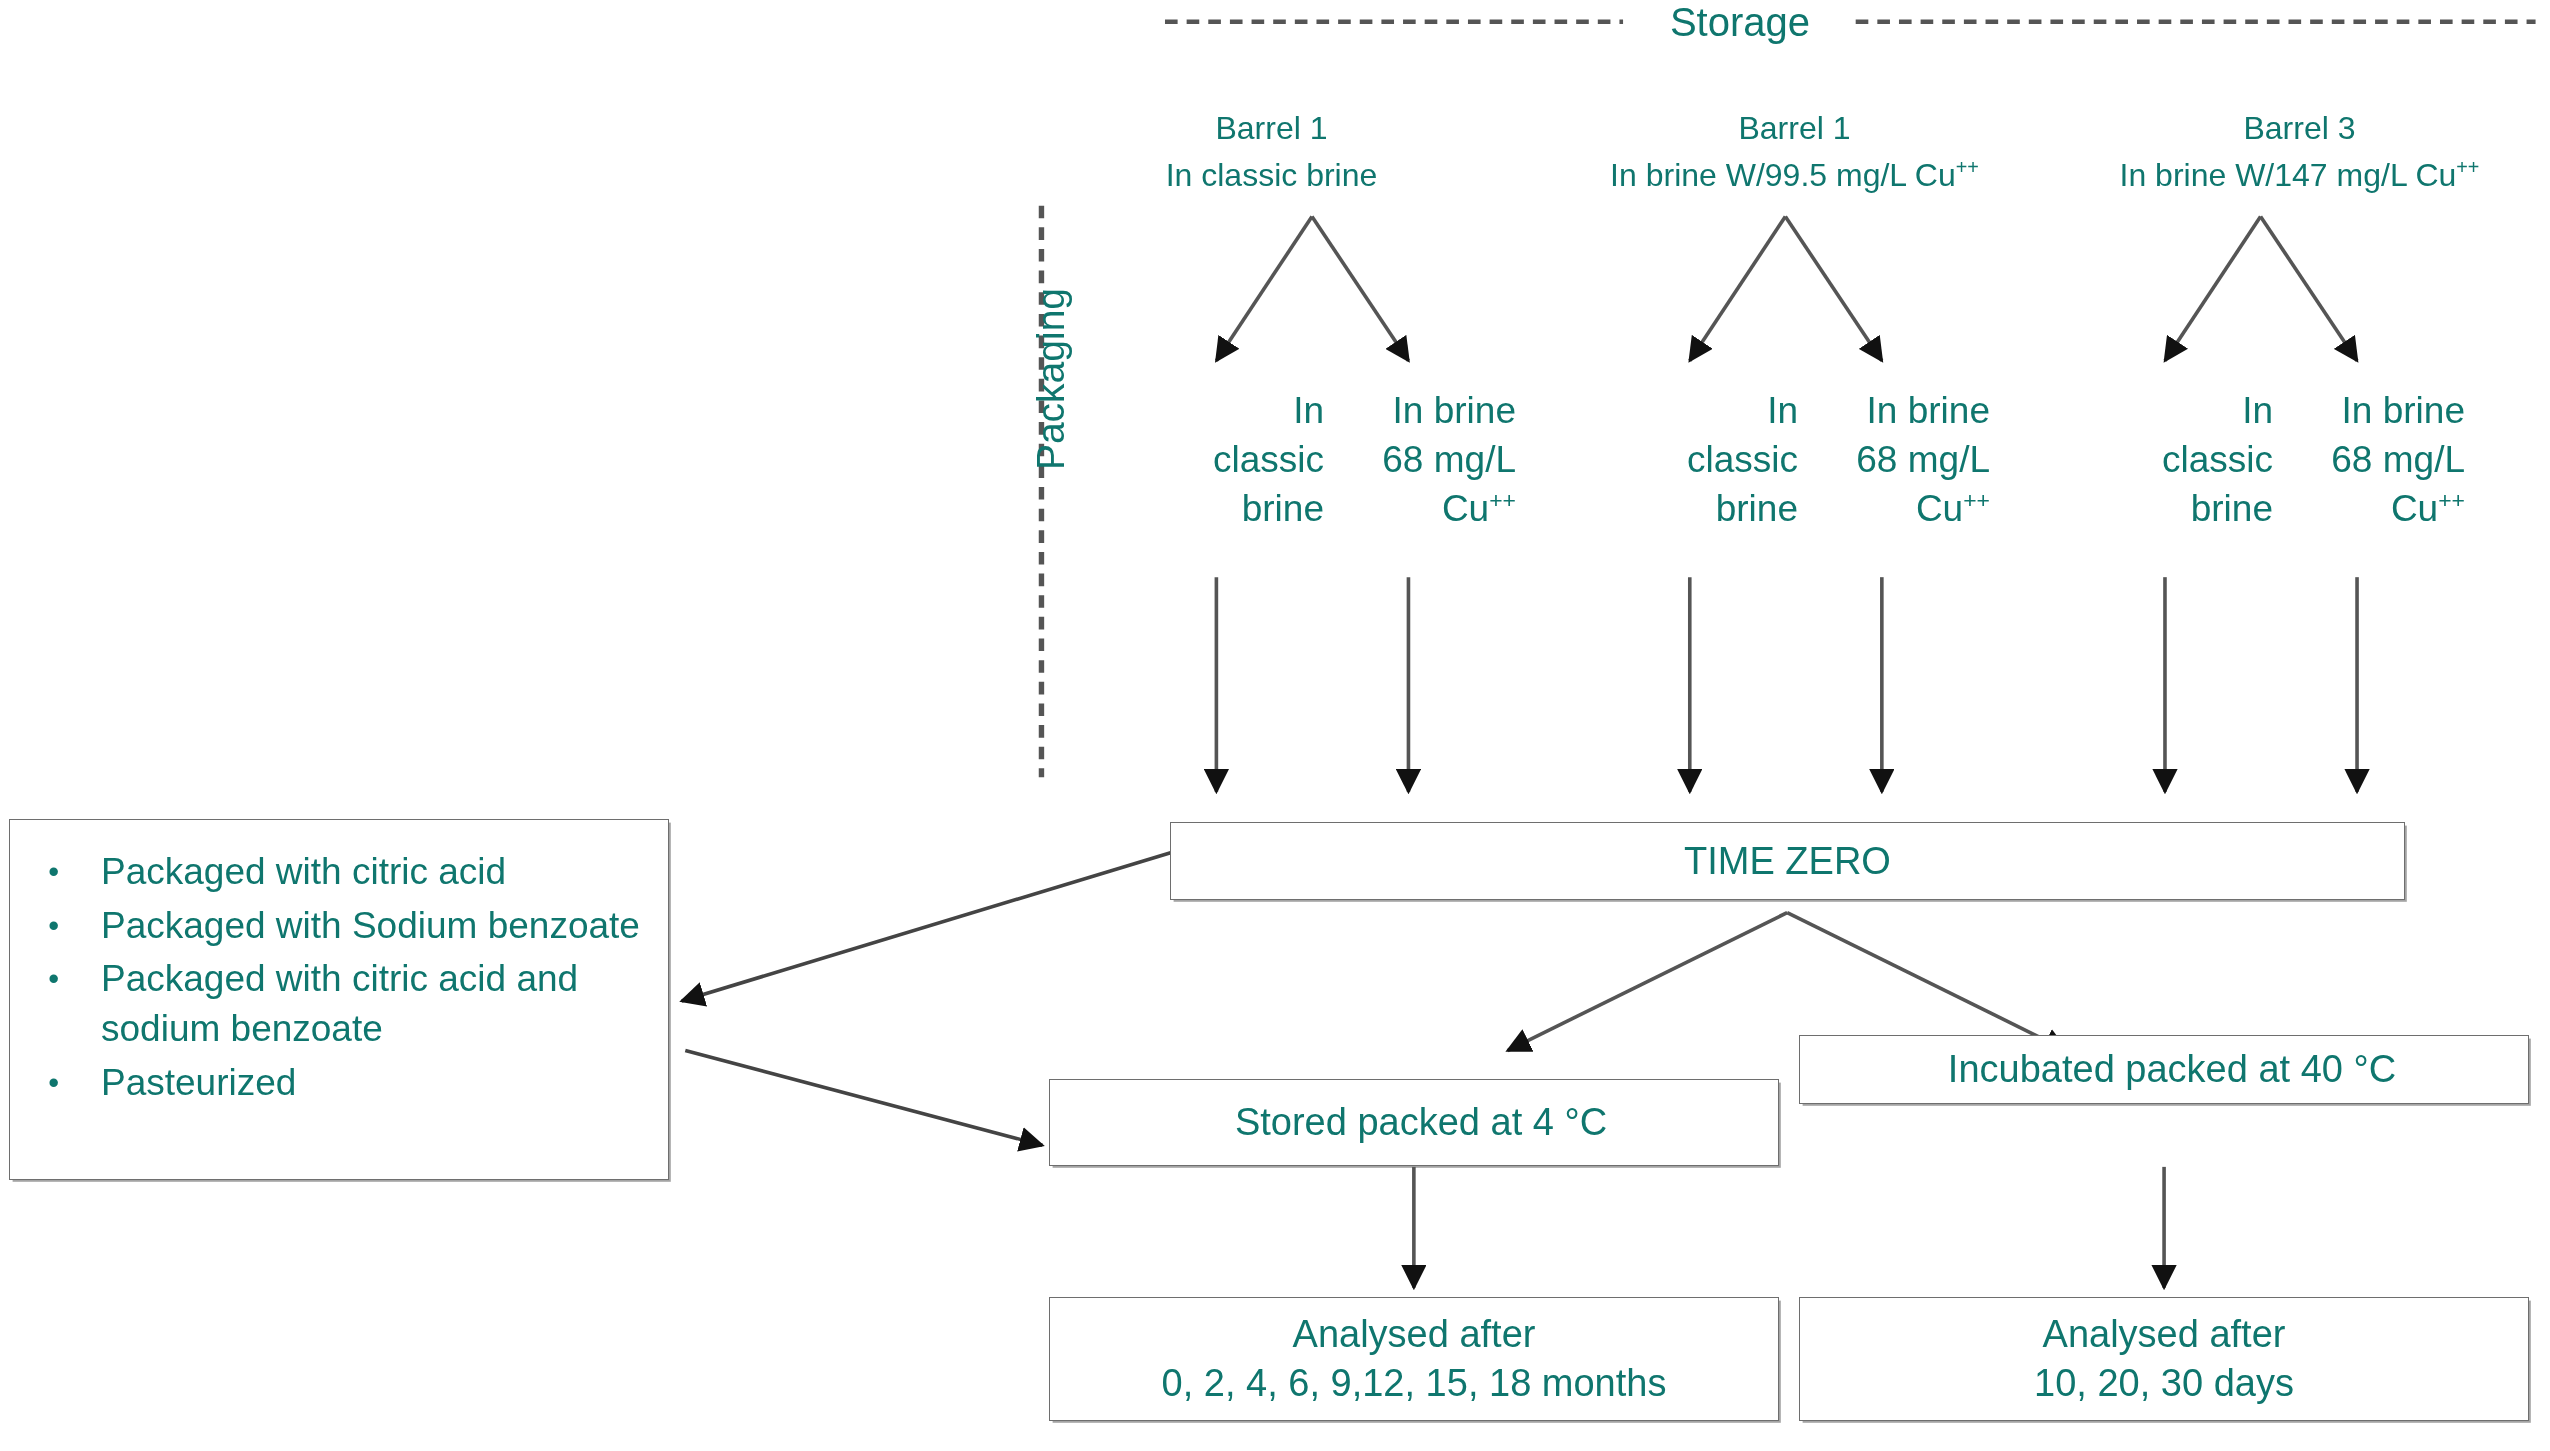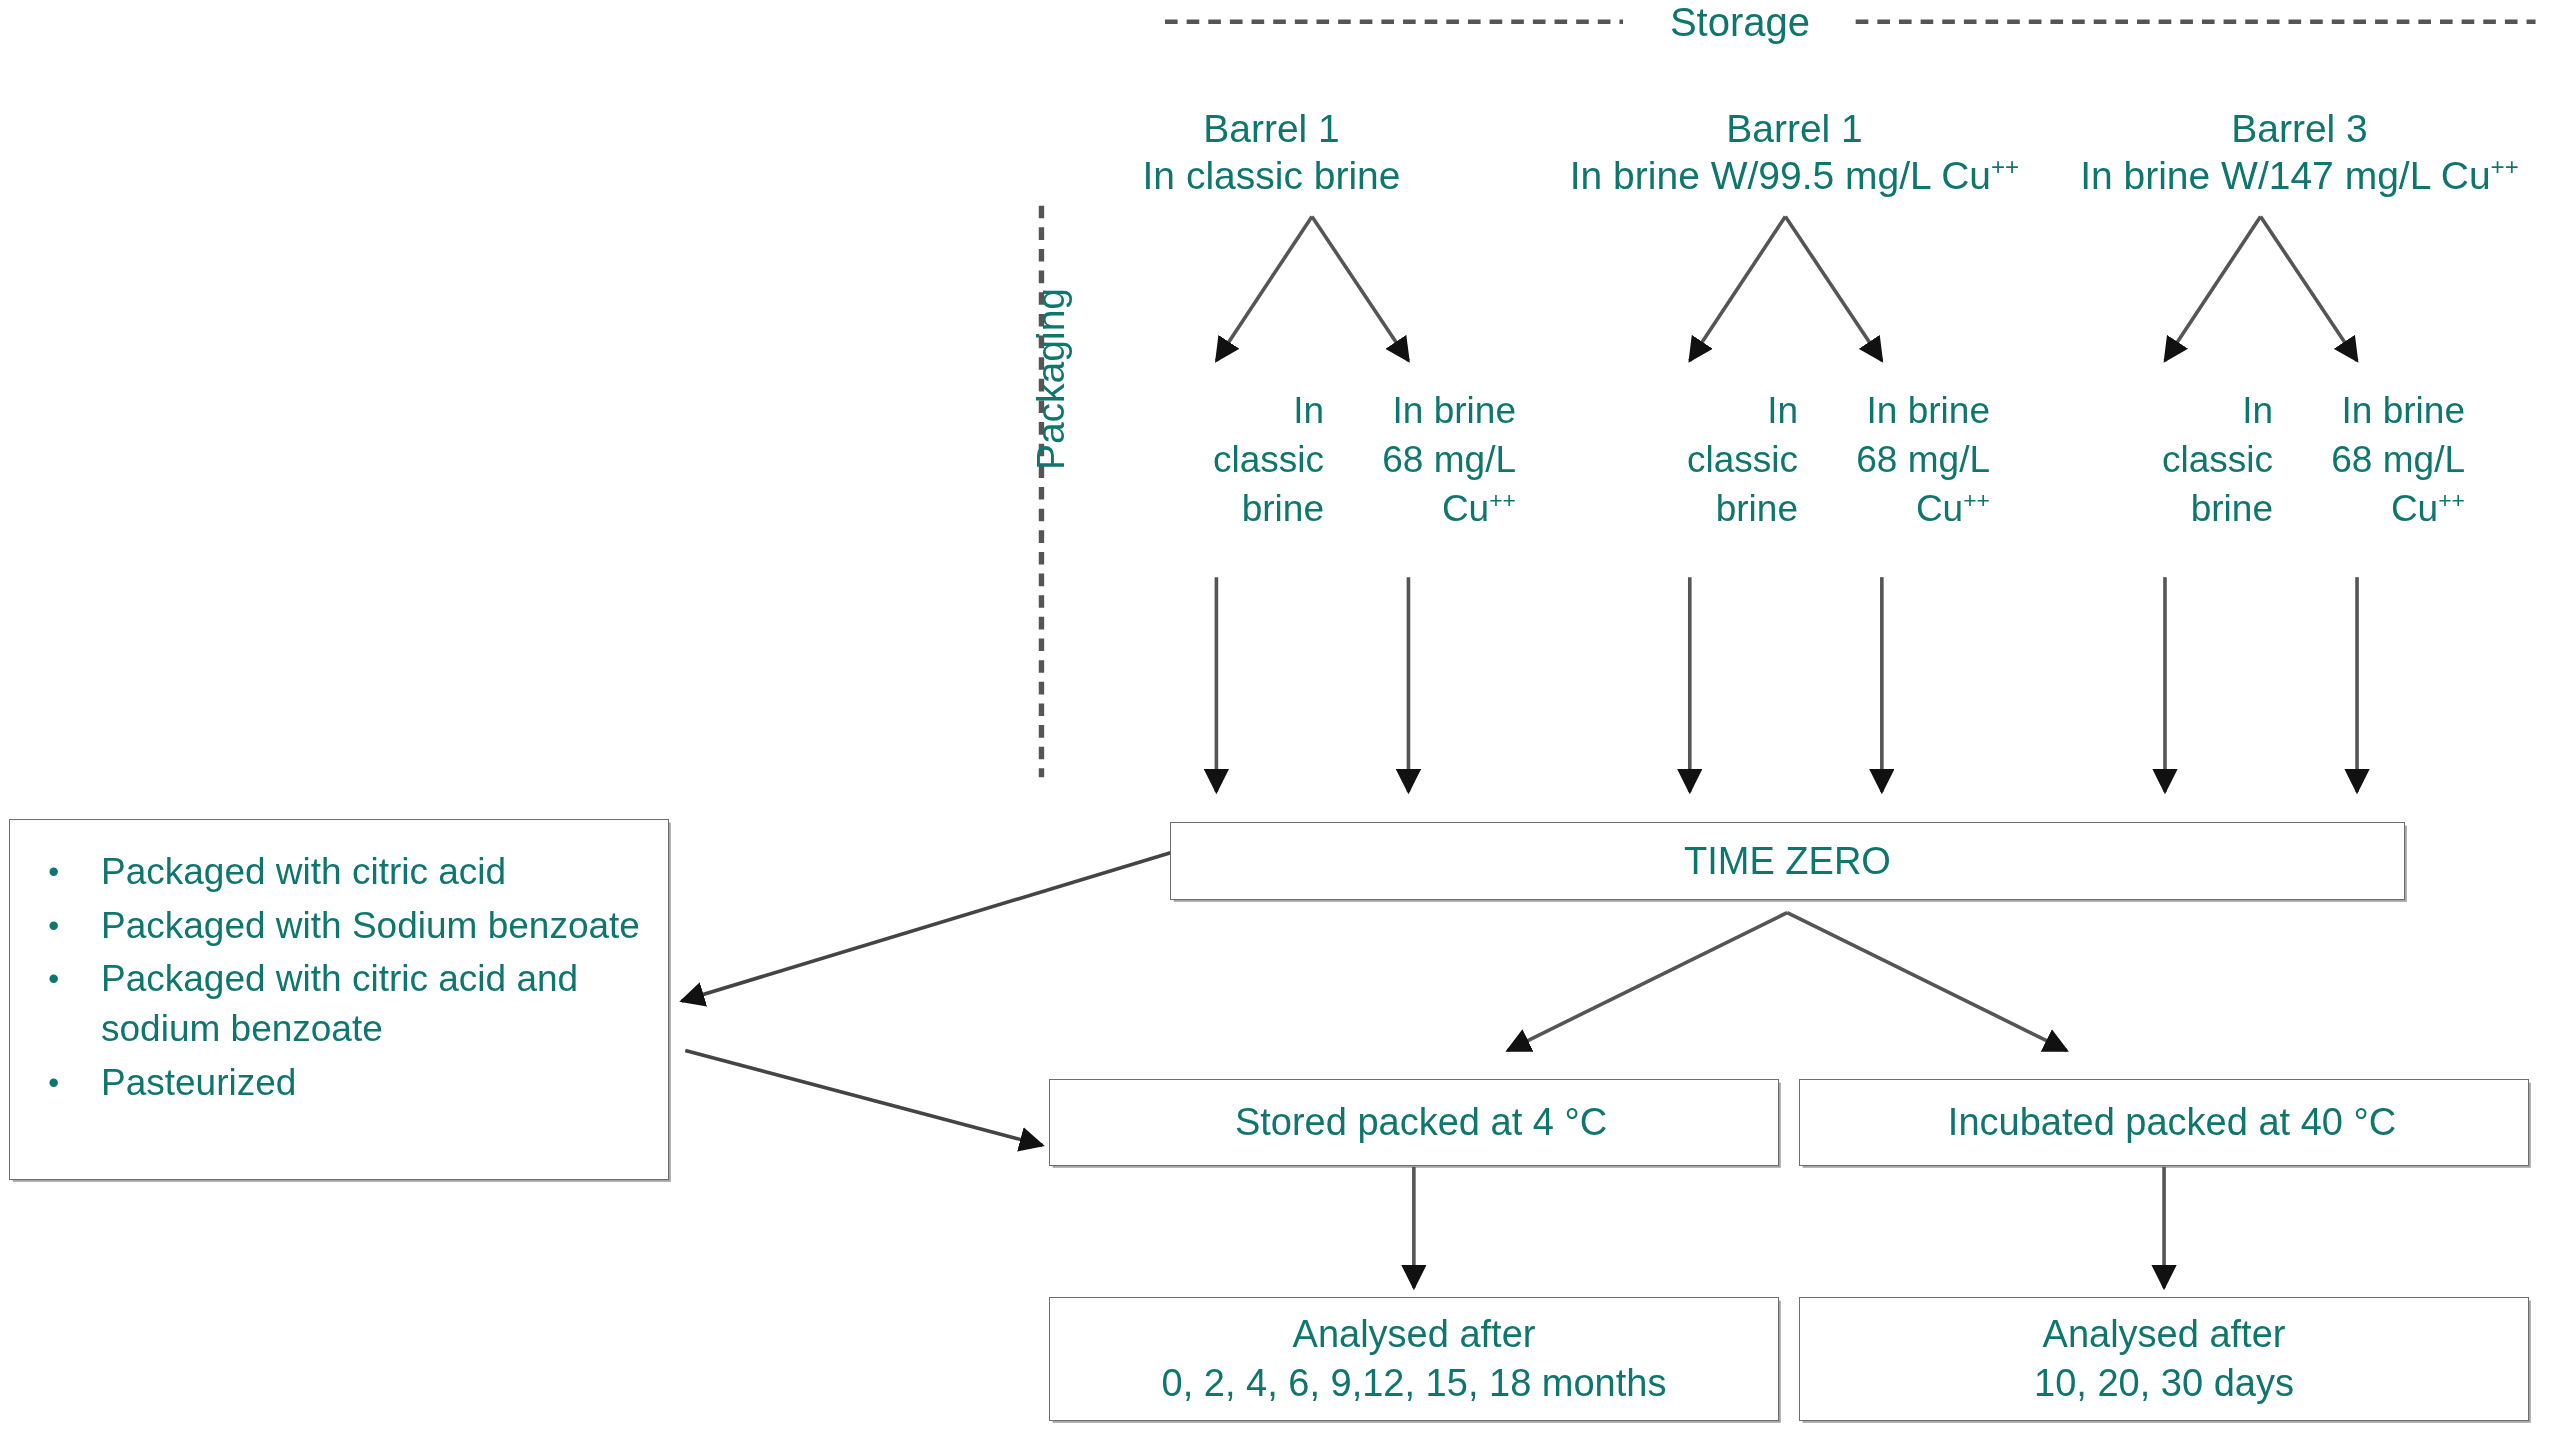--- a/index.html
+++ b/index.html
@@ -25,21 +25,21 @@
     pointer-events: none;
   }
   .abs { position: absolute; }
 
   
   .storage-label {
     left: 1641px; top: 1.8px; width: 198px;
     font-size: 40px; text-align: center; line-height: 40px;
   }
   .barrel-head {
-    font-size: 39px; line-height: 47px; text-align: center;
+    font-size: 32px; line-height: 47px; text-align: center;
   }
   .barrel-1 { left: 1082px; top: 105px; width: 379px; }
   .barrel-2 { left: 1524px; top: 105px; width: 541px; }
   .barrel-3 { left: 2047px; top: 105px; width: 505px; }
 
   .pack-label {
     font-size: 37px; line-height: 49px; text-align: right;
   }
 
   .packaging-rot {
@@ -62,21 +62,21 @@
     text-align: center;
     font-size: 38px;
     line-height: 49px;
   }
   .box-shadow {
     box-shadow: 2.7px 2.7px 0 -0.9px rgba(90,90,90,0.55);
   }
 
   #box-timezero { left: 1170px; top: 822px; width: 1235px; height: 78px; }
   #box-stored   { left: 1049px; top: 1079px; width: 730px; height: 87px; padding-left: 14px; }
-  #box-incubated{ left: 1799px; top: 1079px; width: 730px; height: 87px; padding-left: 16px; }
+  #box-incubated{ left: 1799px; top: 1035px; width: 730px; height: 69px; padding-left: 16px; }
   #box-analysed-left  { left: 1049px; top: 1297px; width: 730px; height: 124px; }
   #box-analysed-right { left: 1799px; top: 1297px; width: 730px; height: 124px; }
 
   #box-treatments {
     left: 9px; top: 819px; width: 660px; height: 361px;
     border: 1.8px solid #6e6e6e; box-sizing: border-box; background: #fff;
     box-shadow: 2.7px 2.7px 0 -0.9px rgba(90,90,90,0.55);
   }
   #treatments-list {
     list-style: none;

